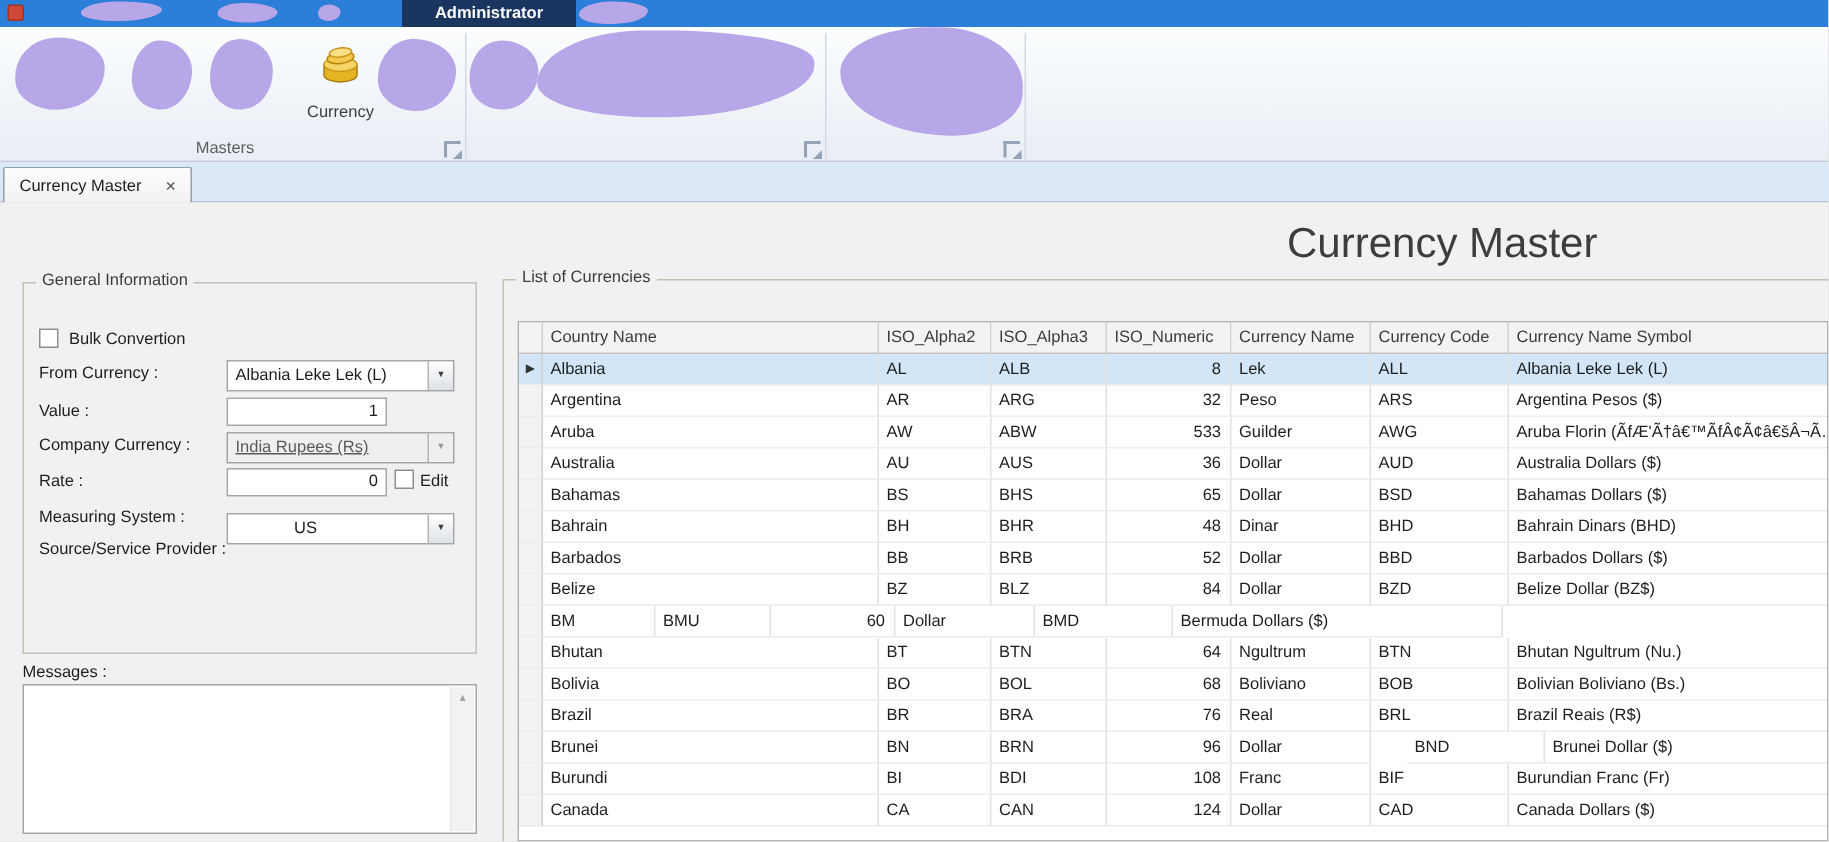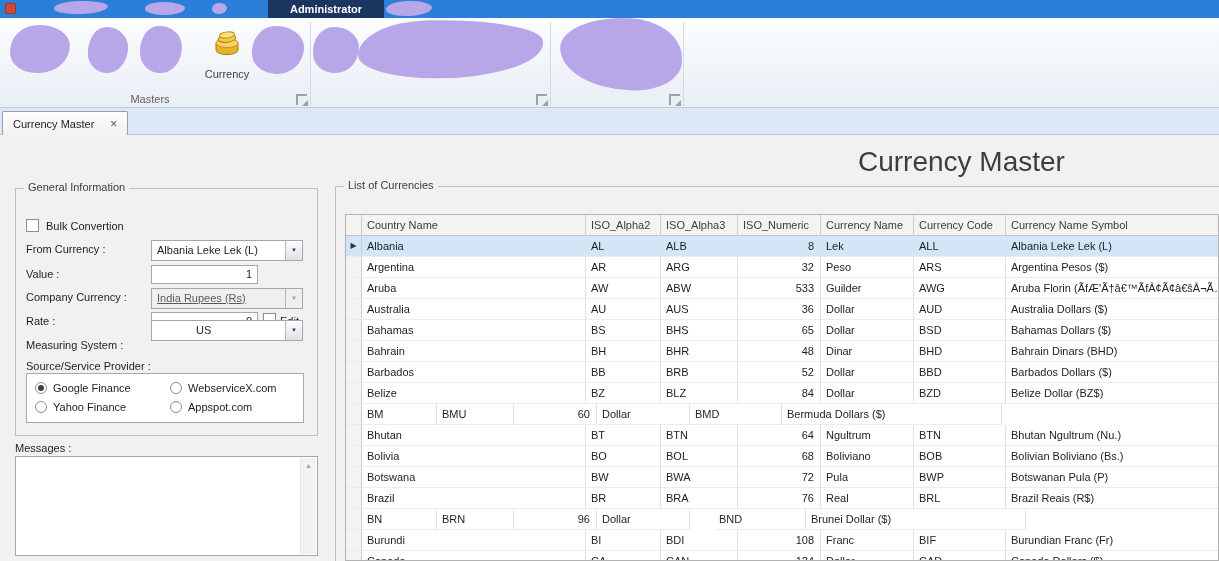--- a/index.html
+++ b/index.html
@@ -146,44 +146,26 @@
         <span>India Rupees (Rs)</span>
         <span class="cbtn">▼</span>
       </div>
 
       <span class="flabel" style="left:10px;top:126px;">Rate :</span>
       <div class="tbox" style="left:135px;top:123px;">0</div>
       <span class="chk" style="left:247px;top:124px;"></span>
       <span class="flabel" style="left:264px;top:126px;">Edit</span>
 
       <span class="flabel" style="left:10px;top:150px;">Measuring System :</span>
-      <div class="combo" style="left:135px;top:131px;padding-left:44px;">
+      <div class="combo" style="left:135px;top:153px;padding-left:44px;">
         <span>US</span>
         <span class="cbtn">▼</span>
       </div>
 
       <span class="flabel" style="left:10px;top:171px;">Source/Service Provider :</span>
-      <div class="radio-panel">
-          <div class="radio-item">
-            <span class="radio sel"></span>
-            <span>Google Finance</span>
-          </div>
-          <div class="radio-item">
-            <span class="radio"></span>
-            <span>WebserviceX.com</span>
-          </div>
-          <div class="radio-item">
-            <span class="radio"></span>
-            <span>Yahoo Finance</span>
-          </div>
-          <div class="radio-item">
-            <span class="radio"></span>
-            <span>Appspot.com</span>
-          </div>
-        </div>
     </div>
 
     <span class="flabel" style="left:15px;top:307px;">Messages :</span>
     <div class="messages-box">
       <span></span>
       <div class="vscroll">
         <div class="up">▲</div>
       </div>
     </div>
 
@@ -307,40 +289,31 @@
             <div class="gcell" style="width: 224px;">Bolivia</div>
             <div class="gcell" style="width: 75px;">BO</div>
             <div class="gcell" style="width: 77px;">BOL</div>
             <div class="gcell num" style="width: 83px;">68</div>
             <div class="gcell" style="width: 93px;">Boliviano</div>
             <div class="gcell" style="width: 92px;">BOB</div>
             <div class="gcell" style="width: 220px;">Bolivian Boliviano (Bs.)</div>
           </div>
           <div class="grow">
             <div class="gcell ind" style="width: 16px;"></div>
-            <div class="gcell" style="width: 224px;">Botswana</div>
-            <div class="gcell" style="width: 75px;">BW</div>
-            <div class="gcell" style="width: 77px;">BWA</div>
-            <div class="gcell num" style="width: 83px;">72</div>
-            <div class="gcell" style="width: 93px;">Pula</div>
-            <div class="gcell" style="width: 92px;">BWP</div>
-            <div class="gcell" style="width: 220px;">Botswanan Pula (P)</div>
-          </div>
-          <div class="grow">
-            <div class="gcell ind" style="width: 16px;"></div>
             <div class="gcell" style="width: 224px;">Brazil</div>
             <div class="gcell" style="width: 75px;">BR</div>
             <div class="gcell" style="width: 77px;">BRA</div>
             <div class="gcell num" style="width: 83px;">76</div>
             <div class="gcell" style="width: 93px;">Real</div>
             <div class="gcell" style="width: 92px;">BRL</div>
             <div class="gcell" style="width: 220px;">Brazil Reais (R$)</div>
           </div>
           <div class="grow">
             <div class="gcell ind" style="width: 16px;"></div>
+            <div class="gcell" style="width: 224px;">Brunei</div>
             <div class="gcell" style="width: 75px;">BN</div>
             <div class="gcell" style="width: 77px;">BRN</div>
             <div class="gcell num" style="width: 83px;">96</div>
             <div class="gcell" style="width: 93px;">Dollar</div>
             <div class="gcell" style="width: 92px; margin-left: 24px;">BND</div>
             <div class="gcell" style="width: 220px;">Brunei Dollar  ($)</div>
           </div>
           <div class="grow">
             <div class="gcell ind" style="width: 16px;"></div>
             <div class="gcell" style="width: 224px;">Burundi</div>

